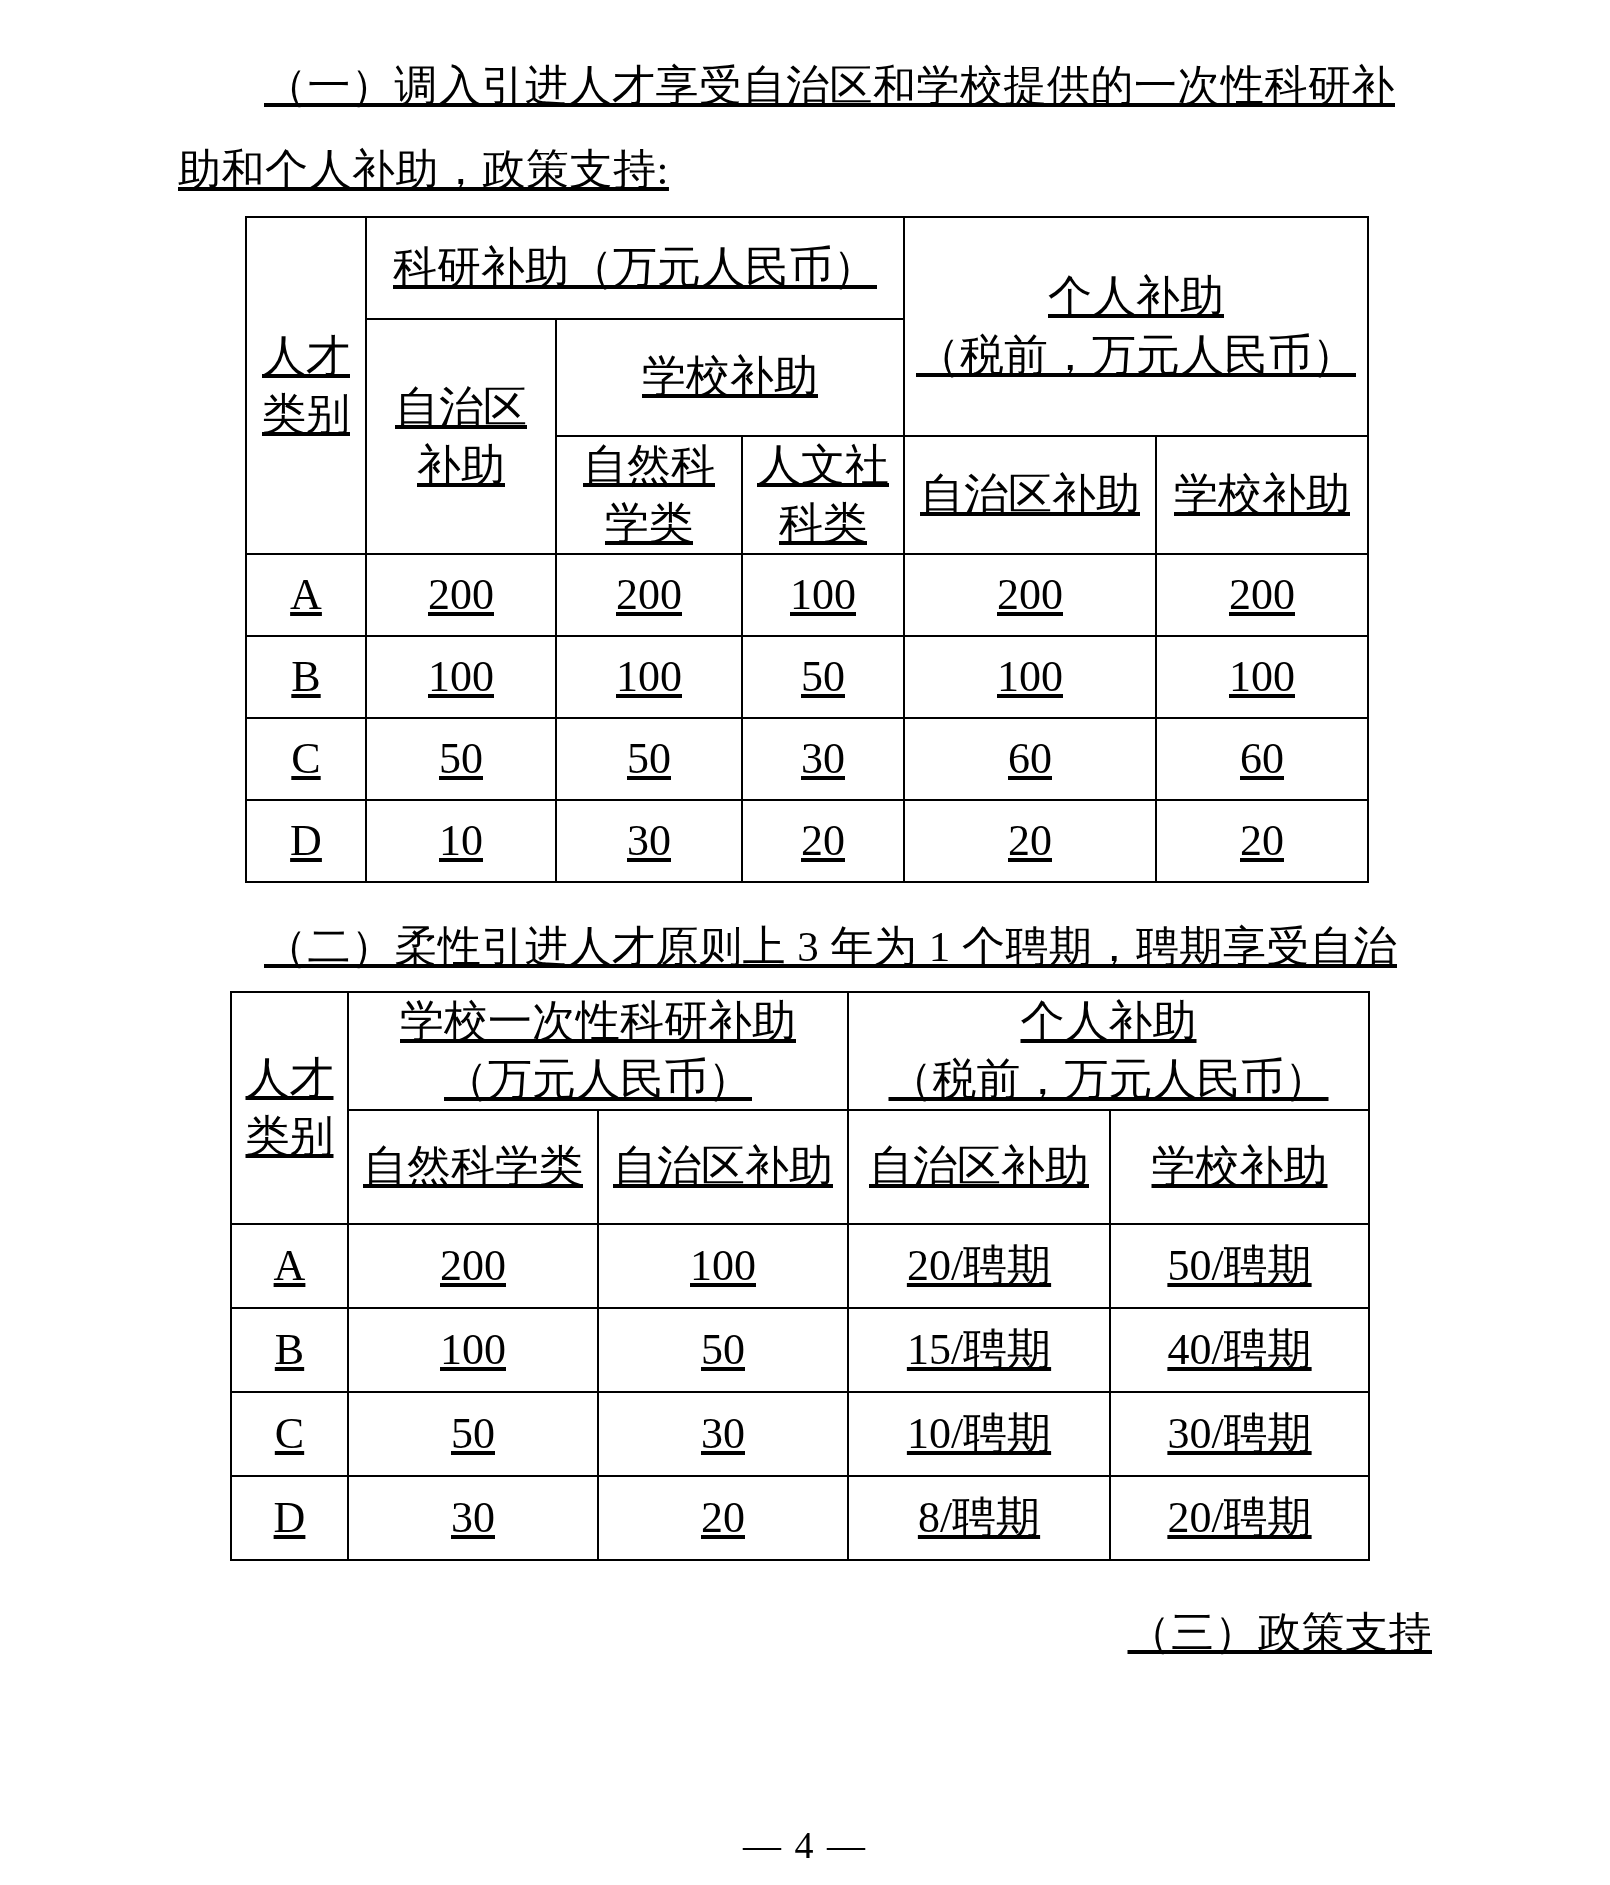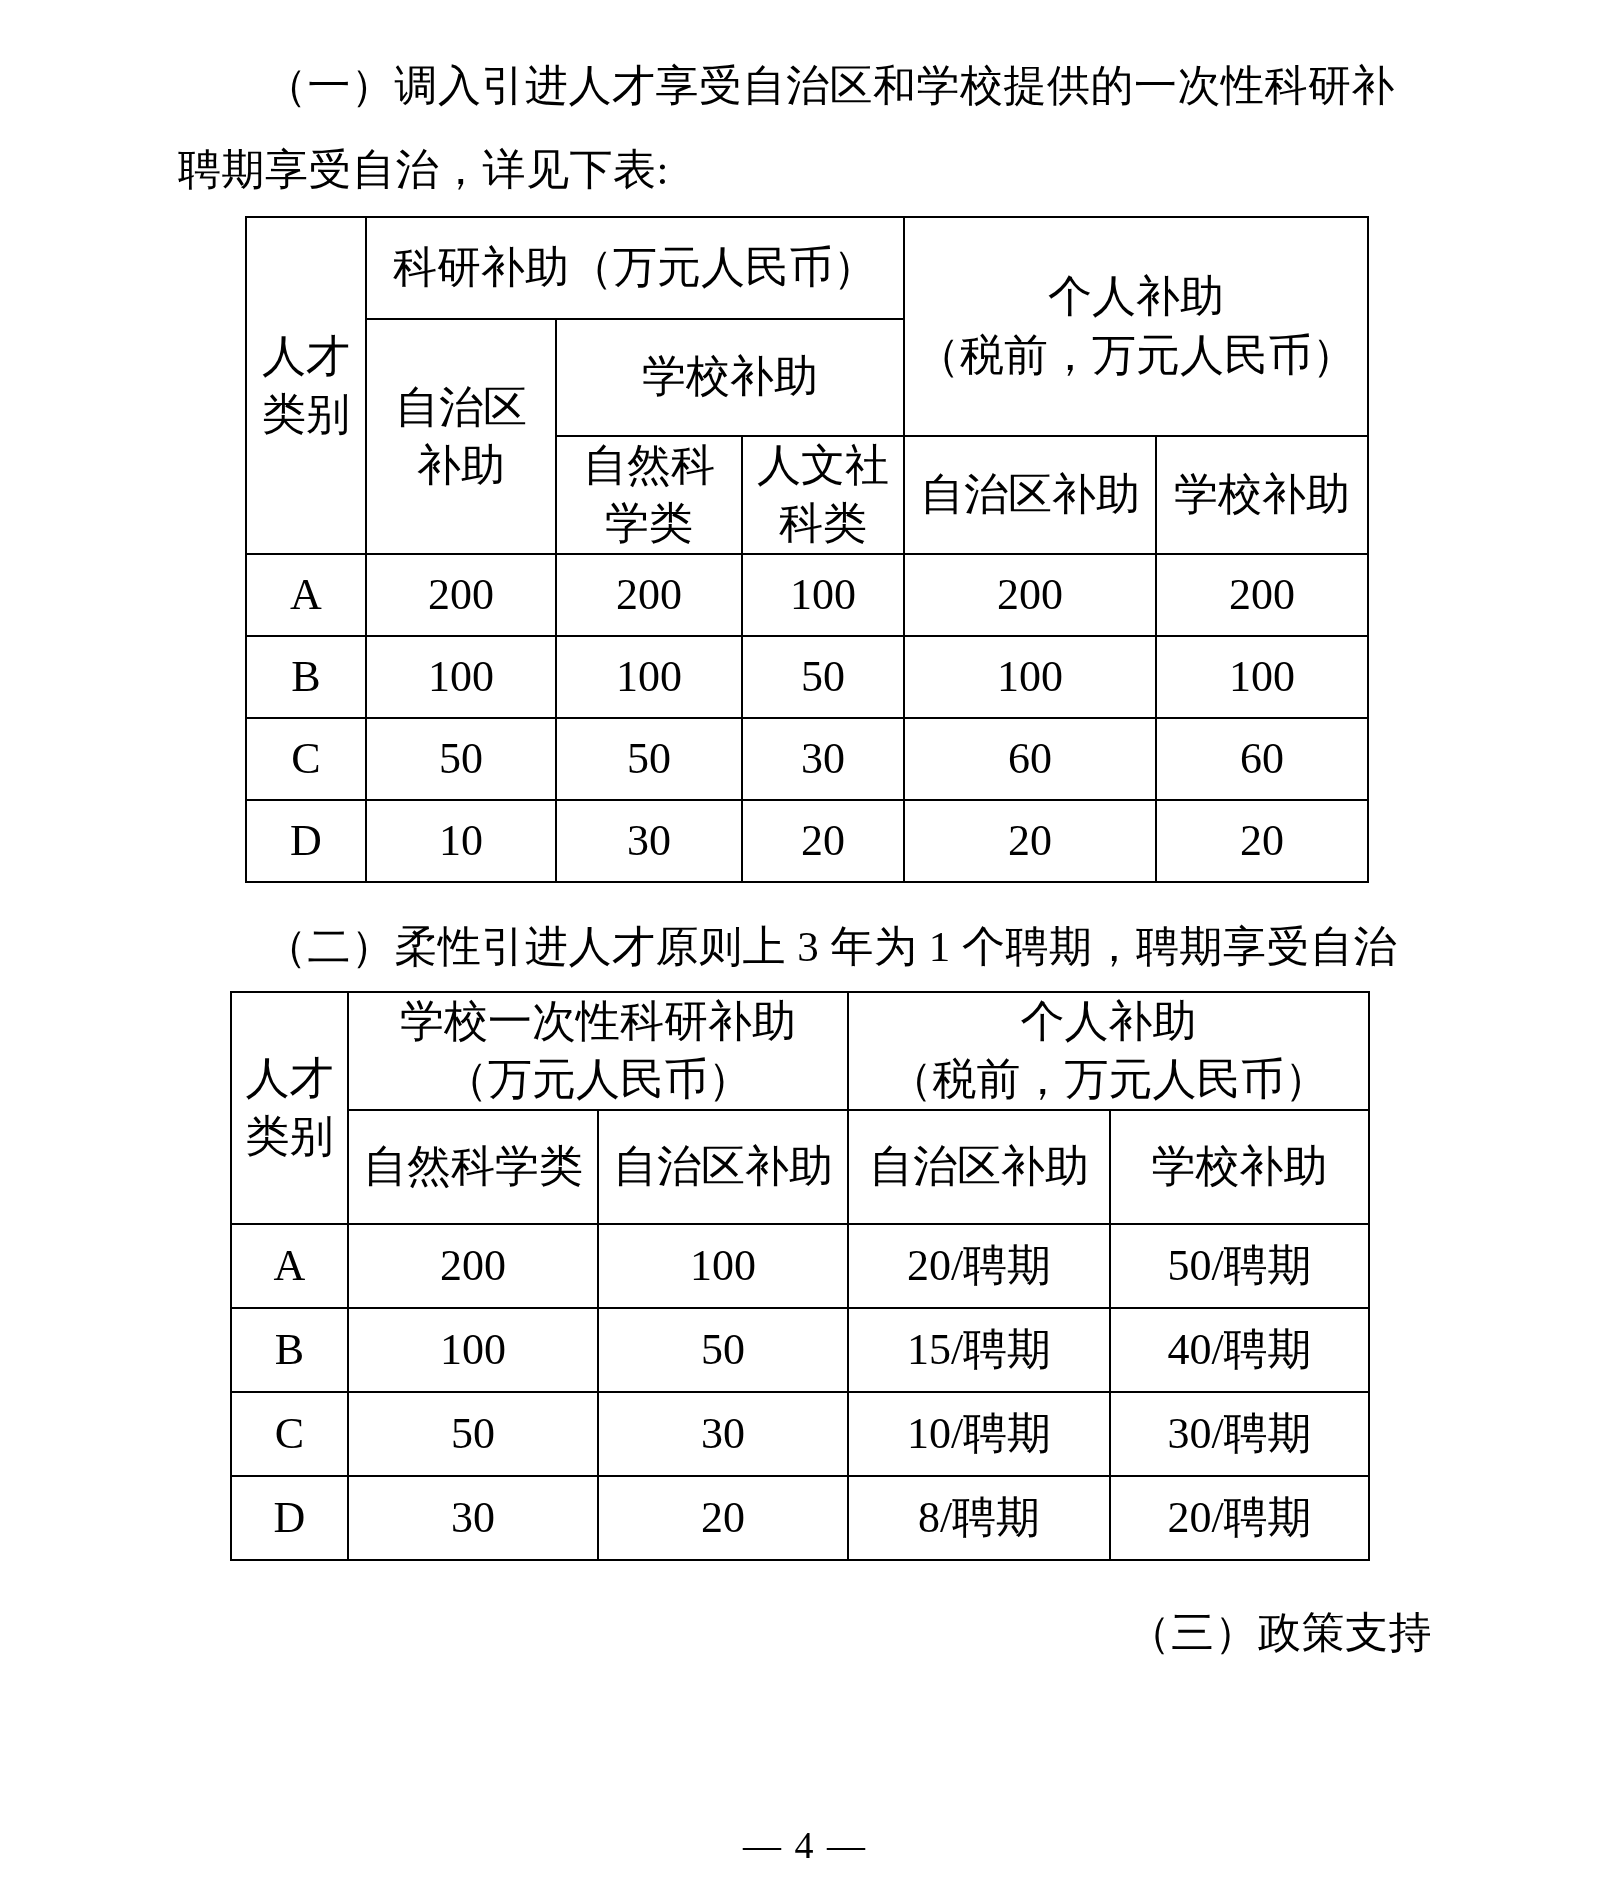--- a/index.html
+++ b/index.html
@@ -4,21 +4,21 @@
 <style>
   html, body { margin: 0; padding: 0; }
   body {
     width: 1610px; height: 1885px;
     background: #ffffff;
     color: #000000;
     font-family: "Liberation Serif", serif;
     position: relative;
     overflow: hidden;
   }
-  .content { padding: 44px 178px 0 178px; }
+  .content { padding: 44px 178px 0 178px; text-decoration: underline; }
 
   .para { margin: 0; font-size: 43px; line-height: 84px; letter-spacing: 0.5px; }
   .para .line { display: block; white-space: nowrap; }
   .para .indent { text-indent: 86px; }
   .para2 { margin-top: 24px; line-height: 80px; }
   .para3 { margin-top: 30px; text-align: right; }
 
   table { border-collapse: collapse; table-layout: fixed; }
   td {
     border: 2.5px solid #000;
@@ -52,21 +52,21 @@
     letter-spacing: 2px;
   }
 </style>
 </head>
 <body>
 
 <div class="content">
 
   <p class="para">
     <span class="line indent">（一）调入引进人才享受自治区和学校提供的一次性科研补</span>
-    <span class="line">聘期享受自治，详见下表:</span>
+    <span class="line">助和个人补助，政策支持:</span>
   </p>
 
   <table class="t1">
     <colgroup>
       <col style="width:120px">
         <col style="width:190px">
         <col style="width:186px">
       <col style="width:162px">
         <col style="width:252px">
         <col style="width:212px">

